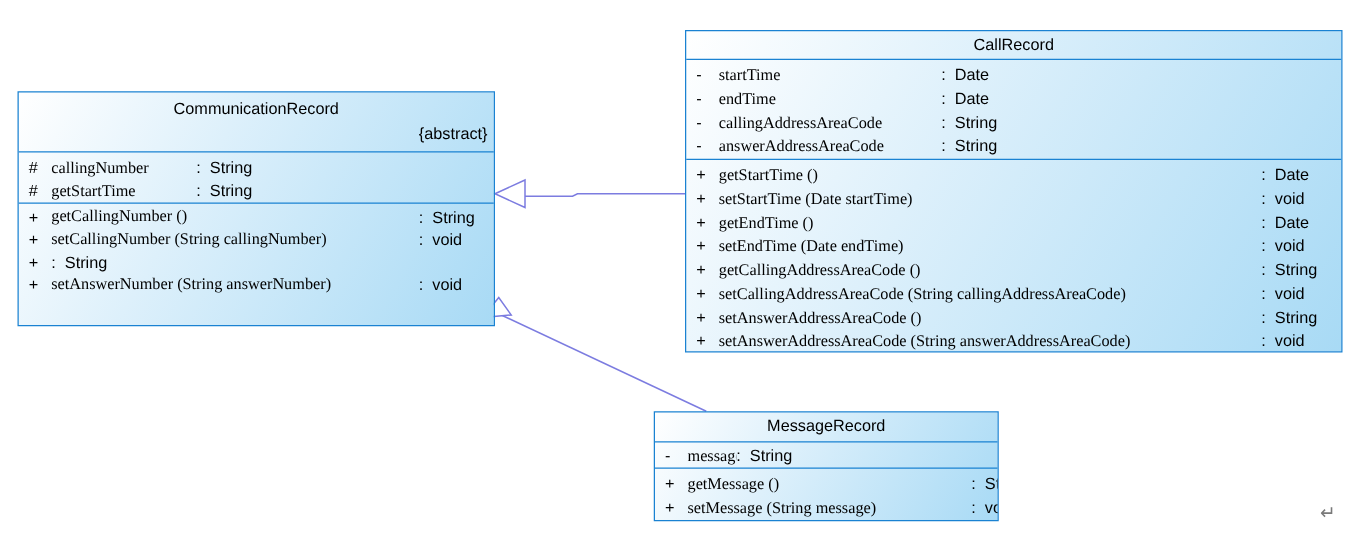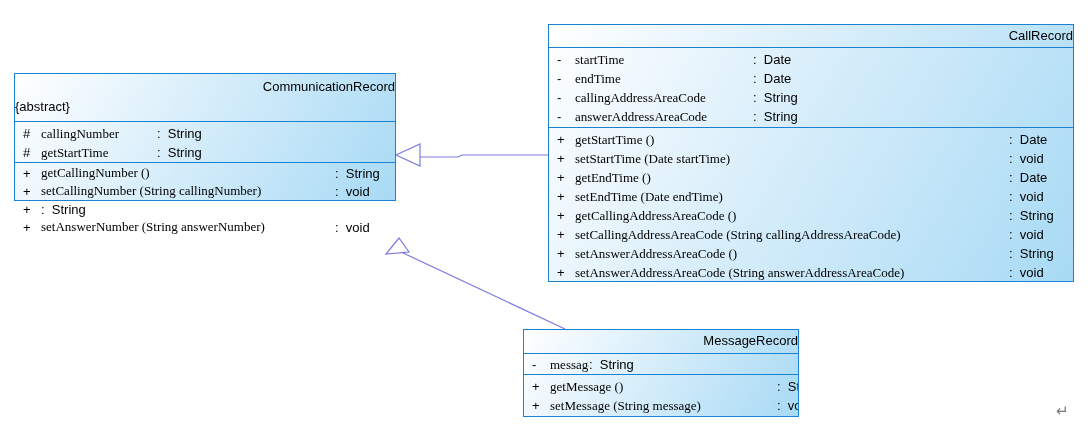--- a/index.html
+++ b/index.html
@@ -12,23 +12,23 @@
     overflow:hidden;
   }
   .rels{position:absolute;left:0;top:0;width:1090px;height:445px;}
   .class-box{
     position:absolute;
     box-sizing:border-box;
     border:1px solid #1a82d2;
     background:linear-gradient(120deg,#ffffff 0%,#ddf0fb 38%,#a8daf5 100%);
   }
   .hdr{box-sizing:border-box;border-bottom:1px solid #1a82d2;overflow:hidden;}
-  .hdr .title{text-align:right;line-height:20px;padding-top:3px;white-space:pre;}
+  .hdr .title{text-align:center;line-height:20px;padding-top:3px;white-space:pre;}
   .hdr.single .title{padding-top:0;line-height:22px;}
-  .hdr .stereo{text-align:left;line-height:20px;padding-right:5px;white-space:pre;}
+  .hdr .stereo{text-align:right;line-height:20px;padding-right:5px;white-space:pre;}
   .sec{box-sizing:border-box;overflow:hidden;padding-top:2px;}
   .sec.attrs{border-bottom:1px solid #1a82d2;}
   .member{display:flex;align-items:center;height:19px;padding-left:8px;white-space:pre;}
   .member.h18{height:18px;}
   .vis{width:18px;flex:0 0 18px;}
   .nm{width:var(--nw);flex:0 0 var(--nw);overflow:hidden;font-family:Liberation Serif, serif;}
   .ty{flex:1;}
   .return-mark{
     position:absolute;left:1056px;top:402px;
     color:#7a7a7a;font-size:15px;line-height:18px;
@@ -43,21 +43,21 @@
     <g>
       <polyline points="548,155 462,155 458,157 420,157" fill="none" stroke="#7c7ce0" stroke-width="1.2"></polyline>
       <polygon points="396,155 420,144 420,166" fill="#ffffff" stroke="#7c7ce0" stroke-width="1.2"></polygon>
     </g>
     <g>
       <line x1="401" y1="252" x2="565" y2="329" stroke="#7c7ce0" stroke-width="1.2"></line>
       <polygon points="399,238 386,254 409,252" fill="#ffffff" stroke="#7c7ce0" stroke-width="1.2"></polygon>
     </g>
   </svg>
 
-  <div class="class-box" style="left:14px;top:73px;width:382px;height:128px;">
+  <div class="class-box" style="left:14px;top:73px;width:382px;height:188px;">
     <div class="hdr" style="height:48px;">
       <div class="title">CommunicationRecord</div>
       <div class="stereo">{abstract}</div>
     </div>
     <div class="sec attrs" style="height:41px;--nw:116px;">
       <div class="member">
         <span class="vis">#</span>
         <span class="nm">callingNumber</span>
         <span class="ty">:  String</span>
       </div>

